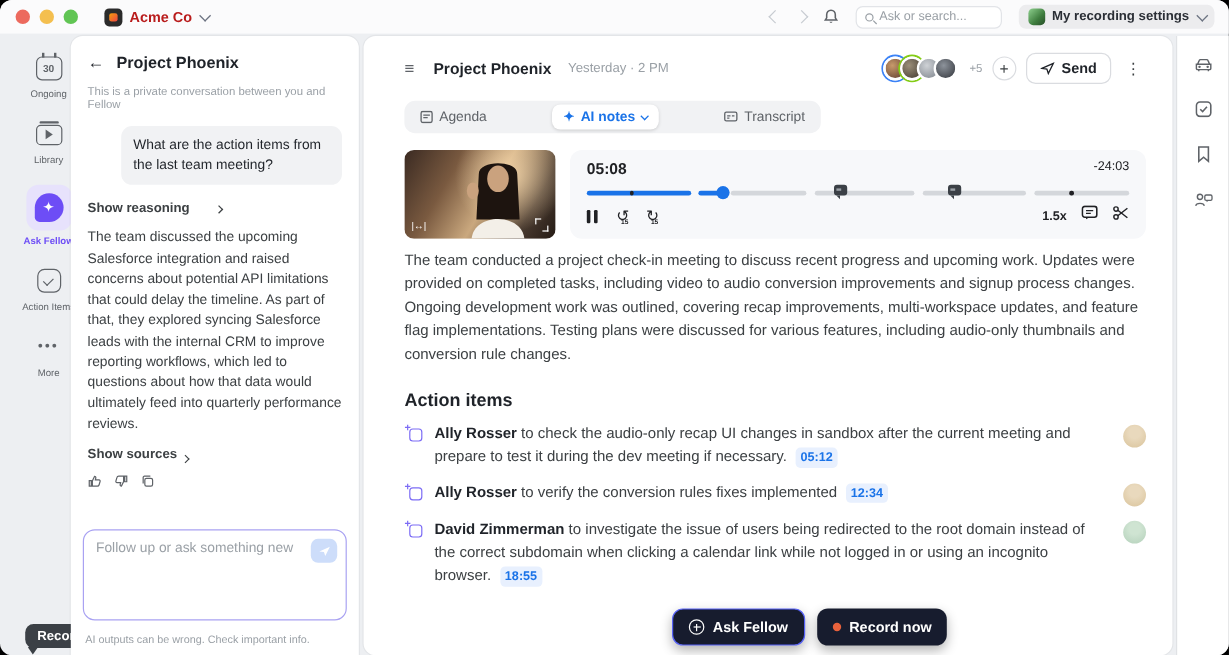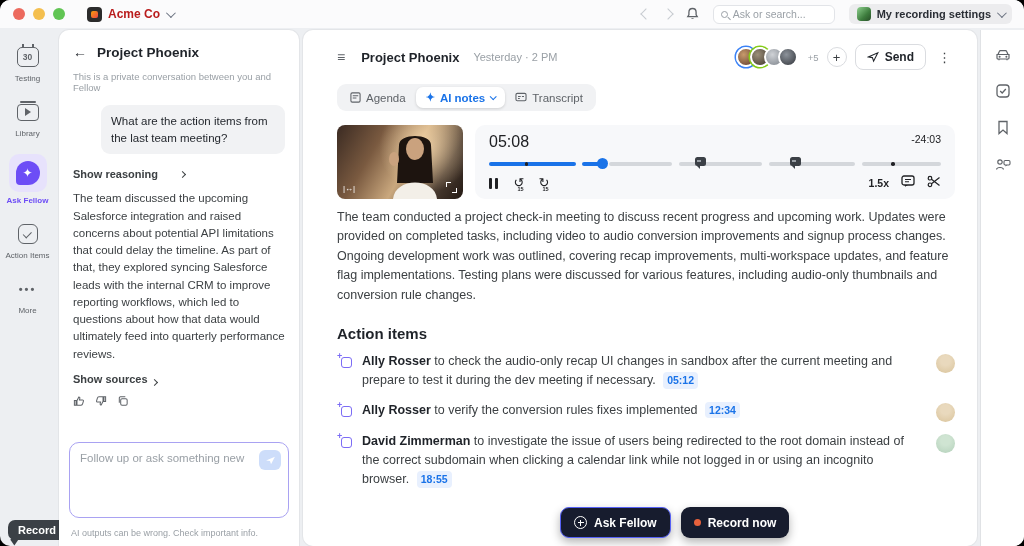--- a/index.html
+++ b/index.html
@@ -32,21 +32,21 @@
   .mag::after { content:""; position:absolute; width:4px; height:1.4px; background:#9aa0a6;
     transform:rotate(45deg); left:5px; top:6px; }
   .searchph { font-size:10.5px; color:#9aa0a6; }
   .recset { height:20px; background:#ececee; border-radius:6px; display:flex; align-items:center;
     gap:6px; padding:0 8px; }
   .recset-avatar { width:14px; height:14px; border-radius:4px;
     background:linear-gradient(135deg,#8fd18f,#3e7d3e 60%,#274d27); }
   .recset-label { font-size:11px; font-weight:600; color:#2a2e35; }
 
   
-  .left-rail { position:absolute; left:0; top:28px; width:55px; bottom:0; }
+  .left-rail { position:absolute; left:13px; top:28px; width:55px; bottom:0; }
   .rail-item { display:flex; flex-direction:column; align-items:center; gap:4px; margin-top:16px; cursor:default; }
   .rail-label { font-size:8px; color:#5f6368; }
   .rail-ic { width:26px; height:26px; display:flex; align-items:center; justify-content:center; }
   .cal-ic { width:22px; height:20px; border:1.6px solid #5f6368; border-radius:5px;
     font-size:8.5px; font-weight:700; color:#5f6368; display:flex; align-items:center; justify-content:center;
     position:relative; }
   .cal-ic::before{ content:""; position:absolute; top:-4px; left:4px; width:2px; height:4px; background:#5f6368; }
   .cal-ic::after{ content:""; position:absolute; top:-4px; right:4px; width:2px; height:4px; background:#5f6368; }
   .lib-ic { width:22px; height:17px; border:1.6px solid #5f6368; border-radius:4px; position:relative;
     display:flex; align-items:center; justify-content:center; }
@@ -111,21 +111,21 @@
   .av.a3{ background:radial-gradient(circle at 40% 35%,#cfd2d6,#7d838b); }
   .av.a4{ background:radial-gradient(circle at 40% 35%,#8d939b,#31343a); }
   .plus5 { font-size:9.5px; color:#9aa0a6; margin-left:2px; }
   .add-btn { width:20px; height:20px; border-radius:50%; border:1px solid #dadce0; background:#fff;
     color:#3c4043; font-size:13px; line-height:17px; text-align:center; }
   .send-btn { height:26px; border:1px solid #dadce0; border-radius:8px; background:#fff;
     display:flex; align-items:center; gap:6px; padding:0 11px; font-size:12px; font-weight:700; color:#1f2329; }
   .kebab { font-size:13px; color:#3c4043; padding:0 4px; letter-spacing:0; }
 
   
-  .tabbar { margin-top:14px; display:inline-flex; background:#f1f2f4; border-radius:9px; padding:3px; align-items:center; }
+  .tabbar { margin-top:14px; display:inline-flex; background:#f1f2f4; border-radius:9px; padding:3px; align-items:center;gap:44px; }
   .tab { display:flex; align-items:center; gap:5px; font-size:11.5px; color:#5f6368;
     padding:4px 10px; border-radius:7px; }
   .tab.active { background:#fff; color:var(--accent-blue,#1a73e8); font-weight:700;
     box-shadow:0 1px 3px rgba(0,0,0,.15); }
   .tab .sparkle { color:var(--accent-blue,#1a73e8); font-size:11px; }
   .tab-chev { width:5px; height:5px; border-right:1.6px solid var(--accent-blue,#1a73e8);
     border-bottom:1.6px solid var(--accent-blue,#1a73e8); transform:rotate(45deg) translateY(-1px); }
   .tab-ic { color:#5f6368; }
 
   
@@ -135,21 +135,21 @@
       radial-gradient(circle at 70% 30%, rgba(255,225,180,.75), rgba(0,0,0,0) 45%),
       linear-gradient(120deg,#3a2a22 0%, #7a5a40 30%, #caa87e 55%, #4a3b30 80%, #241a14 100%); }
   .vt-person { position:absolute; right:18px; top:6px; width:60px; height:68px; }
   .expand-ic { position:absolute; left:6px; bottom:6px; color:#fff; font-size:8px; letter-spacing:0; }
   .fs-ic { position:absolute; right:6px; bottom:6px; width:11px; height:11px; }
   .fs-ic::before,.fs-ic::after { content:""; position:absolute; width:4px; height:4px; border:1.5px solid #fff; }
   .fs-ic::before { left:0; top:0; border-right:none; border-bottom:none; }
   .fs-ic::after { right:0; bottom:0; border-left:none; border-top:none; }
   .controls-panel { flex:1; background:#f7f8fa; border-radius:10px; padding:8px 14px 6px; position:relative; }
   .time-row { display:flex; justify-content:space-between; }
-  .t-elapsed { font-size:16px; font-weight:400; color:#202124; }
+  .t-elapsed { font-size:13px; font-weight:700; color:#202124; }
   .t-remaining { font-size:10.5px; color:#202124; }
   .track { position:relative; height:12px; margin-top:6px; }
   .seg { position:absolute; top:5px; height:3.5px; border-radius:2px; background:#d4d7db; }
   .seg.blue { background:var(--accent-blue,#1a73e8); }
   .handle { position:absolute; width:11px; height:11px; border-radius:50%; background:var(--accent-blue,#1a73e8);
     top:1px; }
   .tickdot { position:absolute; width:3.5px; height:3.5px; border-radius:50%; background:#202124; top:5px; }
   .cmark { position:absolute; top:0px; width:11px; height:9px; background:#3b4046; border-radius:2.5px; }
   .cmark::before { content:""; position:absolute; left:2px; bottom:-2.5px; border-left:3px solid transparent;
     border-right:0px solid transparent; border-top:3px solid #3b4046; }
@@ -230,21 +230,21 @@
         <span class="chev"></span>
       </div>
     </div>
   </div>
 
   <div class="left-rail">
     <div class="rail-item">
       <span class="rail-ic">
           <span class="cal-ic">30</span>
         </span>
-      <span class="rail-label">Testing</span>
+      <span class="rail-label">Ongoing</span>
     </div>
     <div class="rail-item">
       <span class="rail-ic">
           <span class="lib-ic">
             <span class="play-tri"></span>
           </span>
         </span>
       <span class="rail-label">Library</span>
     </div>
     <div class="rail-item active">

